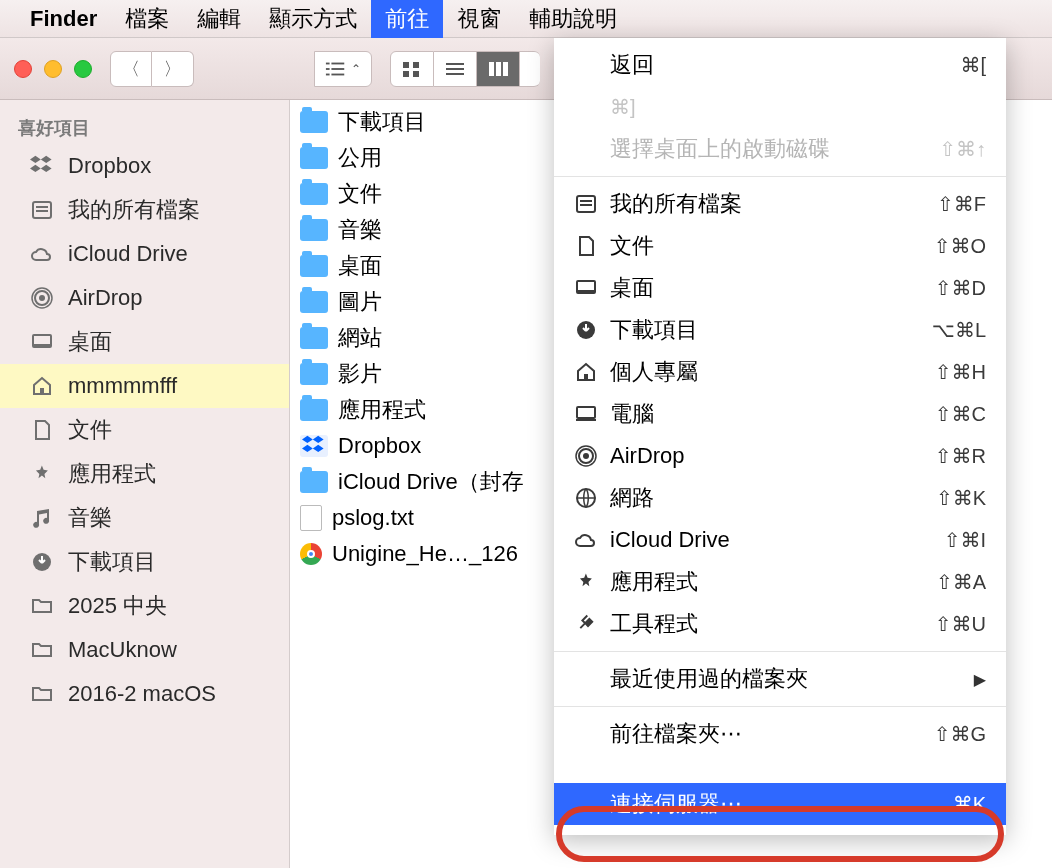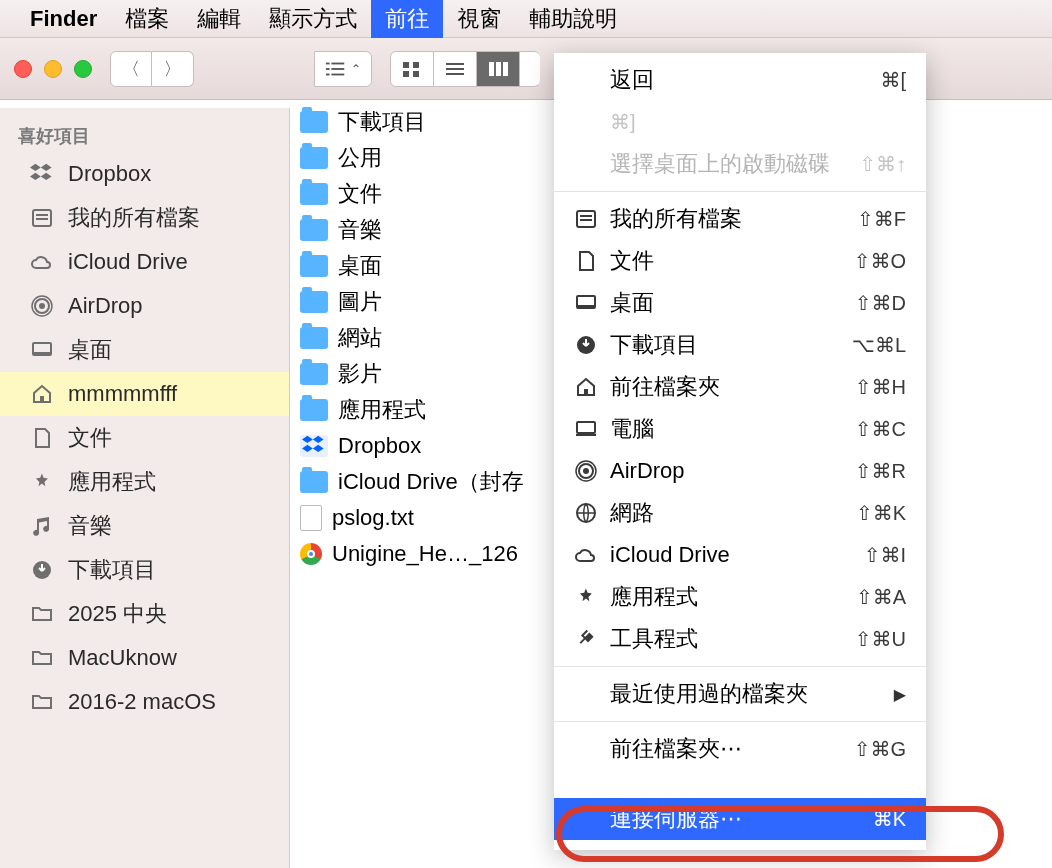--- a/index.html
+++ b/index.html
@@ -31,35 +31,35 @@
 .tbgroup { display: flex; margin-right: 18px; }
 .tbbtn { height: 36px; background: #fff; border: 1px solid #c9bcbc; display: flex; align-items: center; justify-content: center; padding: 0 10px; }
 .tbbtn + .tbbtn { border-left: none; }
 .tbbtn.first { border-radius: 6px 0 0 6px; }
 .tbbtn.last { border-radius: 0 6px 6px 0; }
 .tbbtn.active { background: #6a6a6a; color: #fff; }
 .tbbtn svg { width: 22px; height: 18px; }
 
 
 .content { display: flex; height: calc(100% - 62px); }
-.sidebar { width: 290px; background: #f3eaea; border-right: 1px solid #d4cccc; padding-top: 10px; overflow: hidden; margin-top: 8px; }
+.sidebar { width: 290px; background: #f3eaea; border-right: 1px solid #d4cccc; padding-top: 10px; overflow: hidden; }
 .sidebar .sec { font-size: 18px; color: #7a7a7a; font-weight: 600; padding: 6px 18px 4px; }
 .sidebar .item { display: flex; align-items: center; height: 44px; padding: 0 12px 0 28px; font-size: 22px; color: #2a2a2a; gap: 12px; }
 .sidebar .item.sel { background: #fef9c3; }
 .sidebar .ic { width: 28px; height: 28px; display: flex; align-items: center; justify-content: center; color: #6f6f6f; }
 
 .filepane { flex: 1; background: #fff; padding-top: 4px; }
 .file { display: flex; align-items: center; height: 36px; padding-left: 10px; font-size: 22px; gap: 10px; }
 .fic { width: 28px; height: 22px; border-radius: 3px; display: flex; align-items: center; justify-content: center; }
 .folder { background: #57b5ff; border-radius: 3px; position: relative; }
 .folder::before { content: ""; position: absolute; top: -4px; left: 2px; width: 10px; height: 4px; background: #57b5ff; border-radius: 2px 2px 0 0; }
 .doc { width: 22px; height: 26px; border: 1px solid #bbb; background: #fff; border-radius: 2px; }
 
 
-.dropdown { position: absolute; left: 554px; top: 53px; width: 372px; background: #fff; box-shadow: 0 6px 24px rgba(0,0,0,0.25); font-size: 22px; padding: 6px 0 10px; }
+.dropdown { position: absolute; left: 554px; top: 38px; width: 452px; background: #fff; box-shadow: 0 6px 24px rgba(0,0,0,0.25); font-size: 22px; padding: 6px 0 10px; }
 .dropdown .row { display: flex; align-items: center; height: 42px; padding: 0 20px 0 18px; }
 .dropdown .row.disabled { color: #b5b5b5; }
 .dropdown .row .ic2 { width: 28px; margin-right: 10px; display: flex; align-items: center; justify-content: center; color: #3a3a3a; }
 .dropdown .row .lbl { flex: 1; }
 .dropdown .row .sc { color: #3a3a3a; font-size: 20px; }
 .dropdown .row.disabled .sc { color: #c4c4c4; }
 .dropdown .sep { height: 1px; background: #e3e3e3; margin: 6px 0; }
 .dropdown .row.sel { background: #2f68ff; color: #fff; margin-top: 28px; }
 .dropdown .row.sel .sc { color: #fff; }
 .dropdown .arrow { color: #333; font-size: 16px; }
@@ -372,21 +372,21 @@
       <span class="lbl">下載項目</span>
       <span class="sc">⌥⌘L</span>
     </div>
     <div class="row">
       <span class="ic2">
         <svg width="24" height="24" viewBox="0 0 24 24">
           <path fill="none" stroke="#3a3a3a" stroke-width="2" d="M4 11l8-7 8 7v9H4z"></path>
           <rect x="10" y="14" width="4" height="6" fill="#3a3a3a"></rect>
         </svg>
       </span>
-      <span class="lbl">前往檔案夾</span>
+      <span class="lbl">個人專屬</span>
       <span class="sc">⇧⌘H</span>
     </div>
     <div class="row">
       <span class="ic2">
         <svg width="24" height="24" viewBox="0 0 24 24">
           <rect x="3" y="5" width="18" height="11" rx="1" fill="none" stroke="#3a3a3a" stroke-width="2"></rect>
           <rect x="2" y="17" width="20" height="2" fill="#3a3a3a"></rect>
         </svg>
       </span>
       <span class="lbl">電腦</span>

